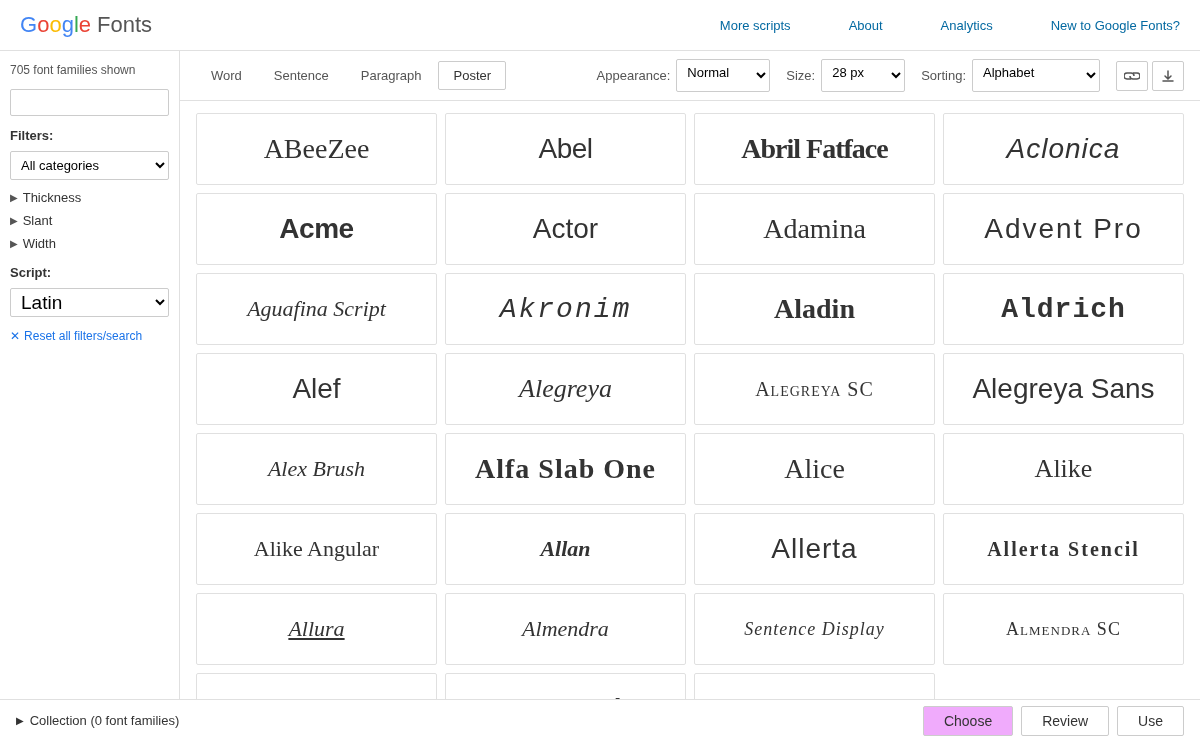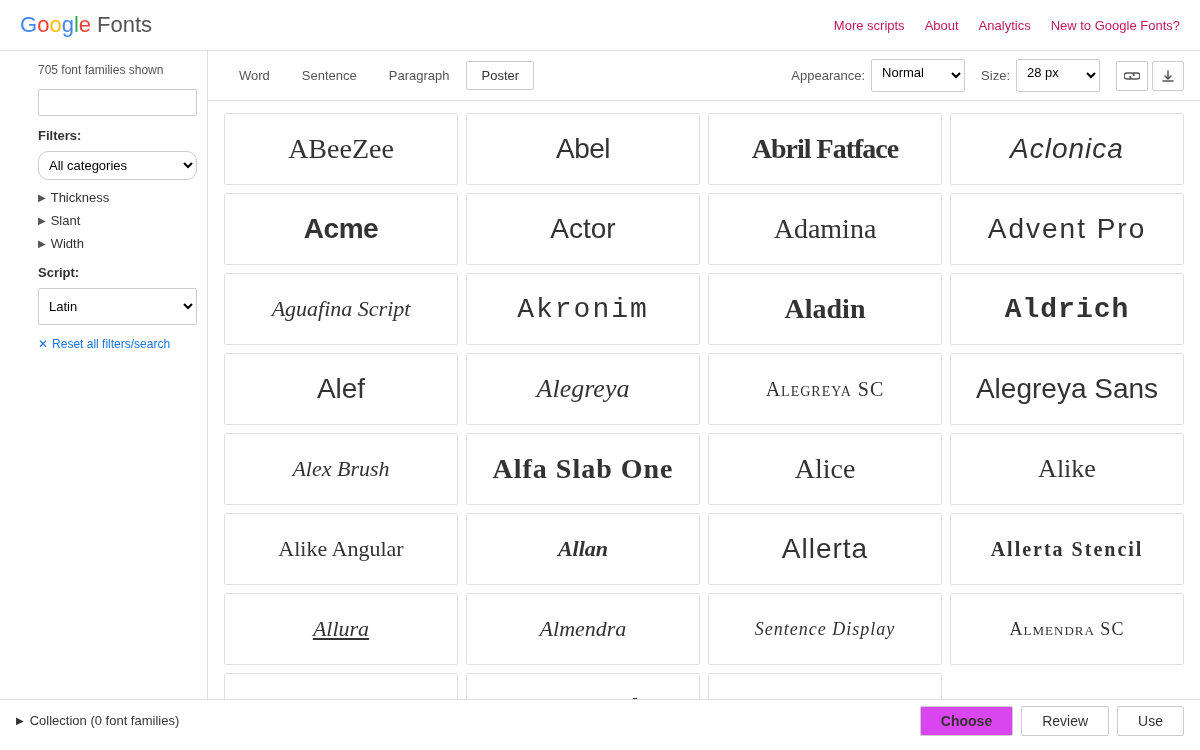--- a/index.html
+++ b/index.html
@@ -31,30 +31,30 @@
     .logo-l { color: #34A853; }
     .logo-e { color: #EA4335; }
     .logo-fonts { color: #555; font-weight: 400; }
     .header-nav {
       display: flex;
       gap: 20px;
       align-items: center;
       font-size: 13px;
     }
     .header-nav a {
-      color: #be185d;
+      color: #0369a1;
       text-decoration: none;
       cursor: pointer;
+      margin-left: 38px;
     }
 
     
     .layout {
       display: flex;
       height: calc(750px - 60px - 42px);
-      margin-left: 28px;
     }
 
     
     .sidebar {
       width: 180px;
       min-width: 180px;
       padding: 12px 10px;
       border-right: 1px solid #e0e0e0;
       display: flex;
       flex-direction: column;
@@ -74,21 +74,21 @@
     }
     .filters-label {
       font-weight: bold;
       font-size: 13px;
       margin-top: 4px;
     }
     .category-select {
       width: 100%;
       padding: 5px 6px;
       border: 1px solid #ccc;
-      border-radius: 10px;
+      border-radius: 2px;
       font-size: 13px;
       background: #fff;
       cursor: pointer;
     }
     .filter-group {
       display: flex;
       flex-direction: column;
       gap: 4px;
     }
     .filter-item {
@@ -103,24 +103,24 @@
       font-size: 10px;
       color: #555;
     }
     .script-label {
       font-weight: bold;
       font-size: 13px;
       margin-top: 4px;
     }
     .script-select {
       width: 100%;
-      padding: 9px 6px;
-      border: 1px solid #ccc;
-      border-radius: 2px;
-      font-size: 13px;
+      padding: 2px 6px;
+      border: 1px solid #ccc;
+      border-radius: 2px;
+      font-size: 19px;
       background: #fff;
       cursor: pointer;
     }
     .reset-link {
       font-size: 12px;
       color: #1a73e8;
       cursor: pointer;
       display: flex;
       align-items: center;
       gap: 4px;
@@ -221,21 +221,21 @@
     
     .f-abeezee { font-family: Georgia, serif; font-weight: 400; }
     .f-abel { font-family: Arial Narrow, Arial, sans-serif; font-weight: 300; letter-spacing: -0.5px; }
     .f-abrilfatface { font-family: Georgia, serif; font-weight: 900; letter-spacing: -1px; }
     .f-aclonica { font-family: 'Trebuchet MS', sans-serif; font-style: italic; letter-spacing: 1px; }
     .f-acme { font-family: Impact, sans-serif; font-weight: 700; letter-spacing: -0.5px; }
     .f-actor { font-family: Arial, sans-serif; font-weight: 300; }
     .f-adamina { font-family: Georgia, serif; font-weight: 400; }
     .f-adventpro { font-family: Arial, sans-serif; font-weight: 300; letter-spacing: 2px; }
     .f-aguafinascript { font-family: cursive; font-style: italic; font-size: 22px !important; }
-    .f-akronim { font-family: 'Courier New', monospace; letter-spacing: 2px; }
+    .f-akronim { font-family: 'Courier New', monospace; letter-spacing: 2px; font-style: italic; }
     .f-aladin { font-family: Georgia, serif; font-weight: 600; }
     .f-aldrich { font-family: 'Courier New', monospace; font-weight: 700; letter-spacing: 1px; }
     .f-alef { font-family: Arial, sans-serif; font-weight: 400; }
     .f-alegreya { font-family: Georgia, serif; font-style: italic; font-size: 26px !important; }
     .f-alegreya-sc { font-family: Georgia, serif; font-variant: small-caps; letter-spacing: 1px; font-size: 20px !important; }
     .f-alegreya-sans { font-family: Arial, sans-serif; font-weight: 300; }
     .f-alegreya-sans-sc { font-family: Arial, sans-serif; font-variant: small-caps; font-size: 18px !important; letter-spacing: 1px; }
     .f-alex-brush { font-family: cursive; font-style: italic; font-size: 22px !important; }
     .f-alfa-slab { font-family: Georgia, serif; font-weight: 900; letter-spacing: 1px; }
     .f-alice { font-family: Georgia, serif; font-weight: 400; }
@@ -278,22 +278,22 @@
     .btn {
       padding: 6px 20px;
       border: 1px solid #ccc;
       border-radius: 2px;
       font-size: 14px;
       cursor: pointer;
       background: #fff;
       color: #333;
     }
     .btn.primary {
-      background: #d946ef;
-      font-weight: 700;
+      background: #f0abfc;
+      font-weight: 400;
     }
 
     .dropdown-select {
       padding: 4px 24px 10px 6px;
       border: 1px solid #ccc;
       border-radius: 2px;
       font-size: 13px;
       background: #fff;
       cursor: pointer;
     }
@@ -388,20 +388,29 @@
         <div class="control-group">
           <span>Size:</span>
           <select class="dropdown-select">
             <option>14 px</option>
             <option>20 px</option>
             <option selected="">28 px</option>
             <option>40 px</option>
             <option>60 px</option>
           </select>
         </div>
+        <div class="control-group">
+          <span>Sorting:</span>
+          <select class="dropdown-select">
+            <option>Alphabet</option>
+            <option>Trending</option>
+            <option>Most popular</option>
+            <option>Newest</option>
+          </select>
+        </div>
         <div class="toolbar-icons">
           <button class="toolbar-icon-btn" title="Link">
             <svg width="16" height="12" viewBox="0 0 16 12" fill="none">
               <path d="M6 6a3 3 0 0 0 3 3h4a3 3 0 0 0 0-6H9" stroke="#555" stroke-width="1.5" fill="none"></path>
               <path d="M10 6a3 3 0 0 0-3-3H3a3 3 0 0 0 0 6h4" stroke="#555" stroke-width="1.5" fill="none"></path>
             </svg>
           </button>
           <button class="toolbar-icon-btn" title="Download">
             <svg width="14" height="14" viewBox="0 0 14 14" fill="none">
               <path d="M7 2v7M4 7l3 3 3-3M2 12h10" stroke="#555" stroke-width="1.5" stroke-linecap="round"></path>

